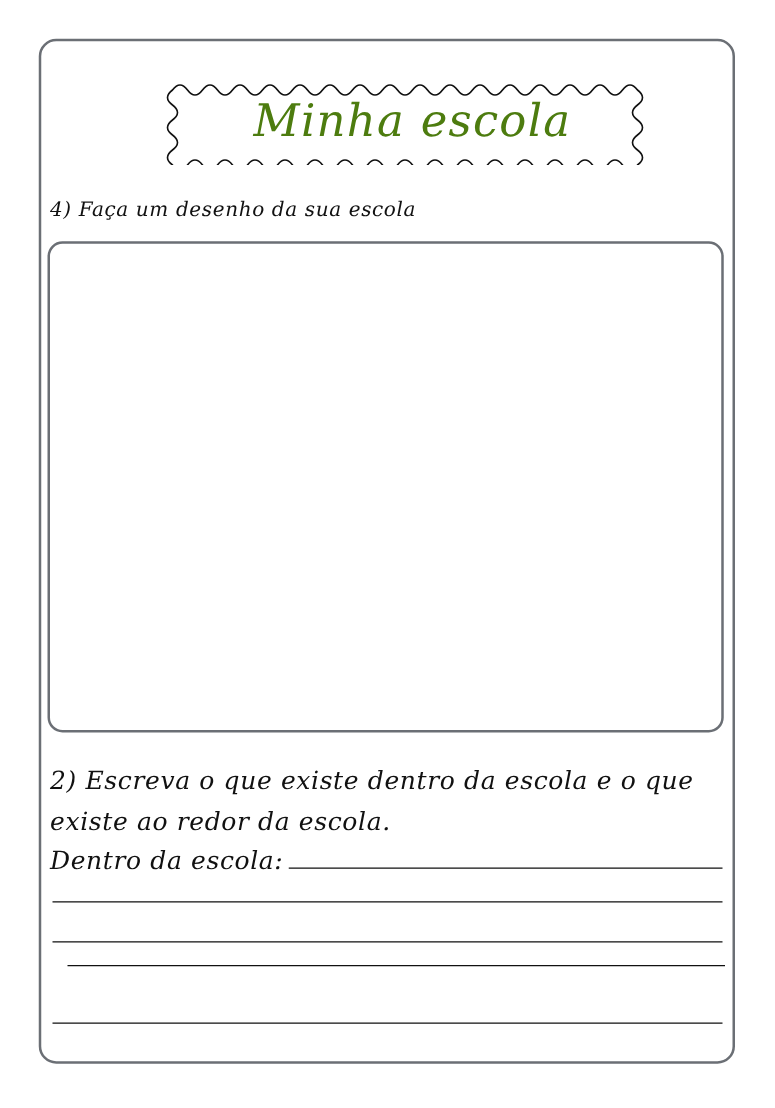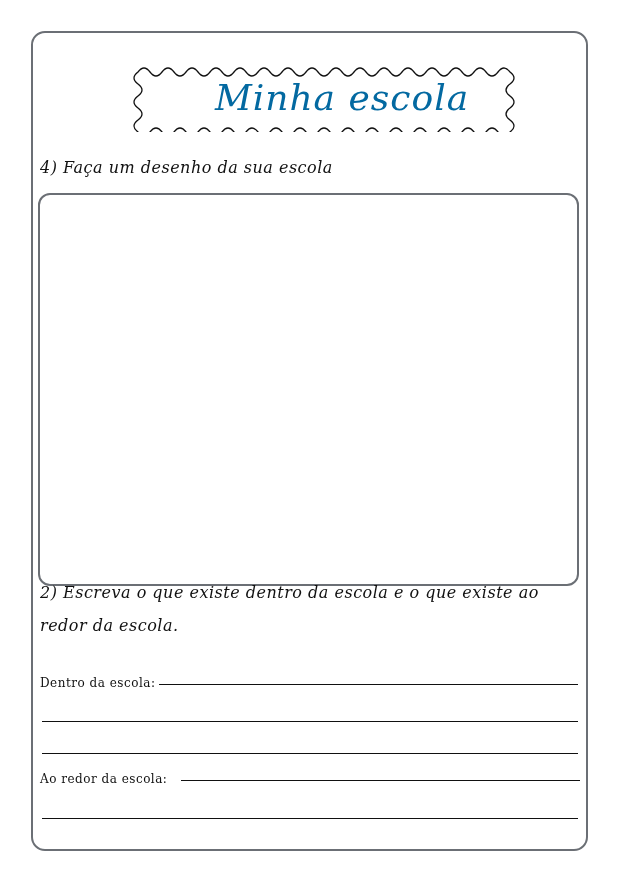--- a/index.html
+++ b/index.html
@@ -2,31 +2,31 @@
 <html><head>
 <meta charset="utf-8">
 <style>
   html, body { margin:0; padding:0; background:#ffffff; }
   body { width:620px; height:886px; position:relative; overflow:hidden;
          font-family:"DejaVu Serif", serif; color:#111; }
   .frame { position:absolute; left:31px; top:31px; width:557px; height:820px;
            border:2.5px solid #6b6f75; border-radius:14px; box-sizing:border-box; }
   .title-wrap { position:absolute; left:130px; top:62px; width:392px; height:70px; }
   .title-wrap svg { position:absolute; left:0; top:0; }
-  .title { position:absolute; left:16px; top:0; width:100%; height:100%;
+  .title { position:absolute; left:4px; top:0; width:100%; height:100%;
            display:flex; align-items:center; justify-content:center;
            font-family:"DejaVu Serif", serif; font-style:italic; font-size:36px;
-           letter-spacing:1px; color:#0369a1; }
+           letter-spacing:1px; color:#4d7c0f; }
   .q1 { position:absolute; left:40px; top:158px; font-style:italic; font-size:16px; letter-spacing:0.5px; }
   .drawbox { position:absolute; left:38px; top:193px; width:541px; height:393px;
              border:2.5px solid #6b6f75; border-radius:12px; box-sizing:border-box; }
-  .q2 { position:absolute; left:40px; top:576px; width:545px; font-style:italic; font-size:16px;
+  .q2 { position:absolute; left:40px; top:608px; width:545px; font-style:italic; font-size:20px;
         line-height:33px; letter-spacing:0.5px; }
   .row { position:absolute; display:flex; align-items:flex-end; }
-  .label { font-size:12px; letter-spacing:0.5px; white-space:nowrap; }
+  .label { font-style:italic; font-size:20px; letter-spacing:0.5px; white-space:nowrap; }
   .line { border-bottom:1.5px solid #111; height:0; }
 </style>
 </head>
 <body>
 
 <div class="frame"></div>
 
 <div class="title-wrap">
   <svg width="392" height="70" viewBox="0 0 392 70">
     <path fill="none" stroke="#111" stroke-width="1.3" d="M8,10 q6,-8 12,0 q6,8 12,0 q6,-8 12,0 q6,8 12,0 q6,-8 12,0 q6,8 12,0 q6,-8 12,0 q6,8 12,0 q6,-8 12,0 q6,8 12,0 q6,-8 12,0 q6,8 12,0 q6,-8 12,0 q6,8 12,0 q6,-8 12,0 q6,8 12,0 q6,-8 12,0 q6,8 12,0 q6,-8 12,0 q6,8 12,0 q6,-8 12,0 q6,8 12,0 q6,-8 12,0 q6,8 12,0 q6,-8 12,0 q6,8 12,0 q6,-8 12,0 q6,8 12,0 q6,-8 12,0 q6,8 12,0 q6,-8 12,0
@@ -44,16 +44,15 @@
 <div class="q2">2) Escreva o que existe dentro da escola e o que existe ao redor da escola.</div>
 
 <div class="row" style="left:40px; top:676px; width:538px;">
   <span class="label">Dentro da escola:</span>
   <div class="line" style="flex:1; margin-left:4px; margin-bottom:5px;"></div>
 </div>
 <div class="line" style="position:absolute; left:42px; top:721px; width:536px;"></div>
 <div class="line" style="position:absolute; left:42px; top:753px; width:536px;"></div>
 
 <div class="row" style="left:40px; top:772px; width:540px;">
-  <span class="label">Ao redor da escola:</span>
   <div class="line" style="flex:1; margin-left:14px; margin-bottom:5px;"></div>
 </div>
 <div class="line" style="position:absolute; left:42px; top:818px; width:536px;"></div>
 
 </body></html>

